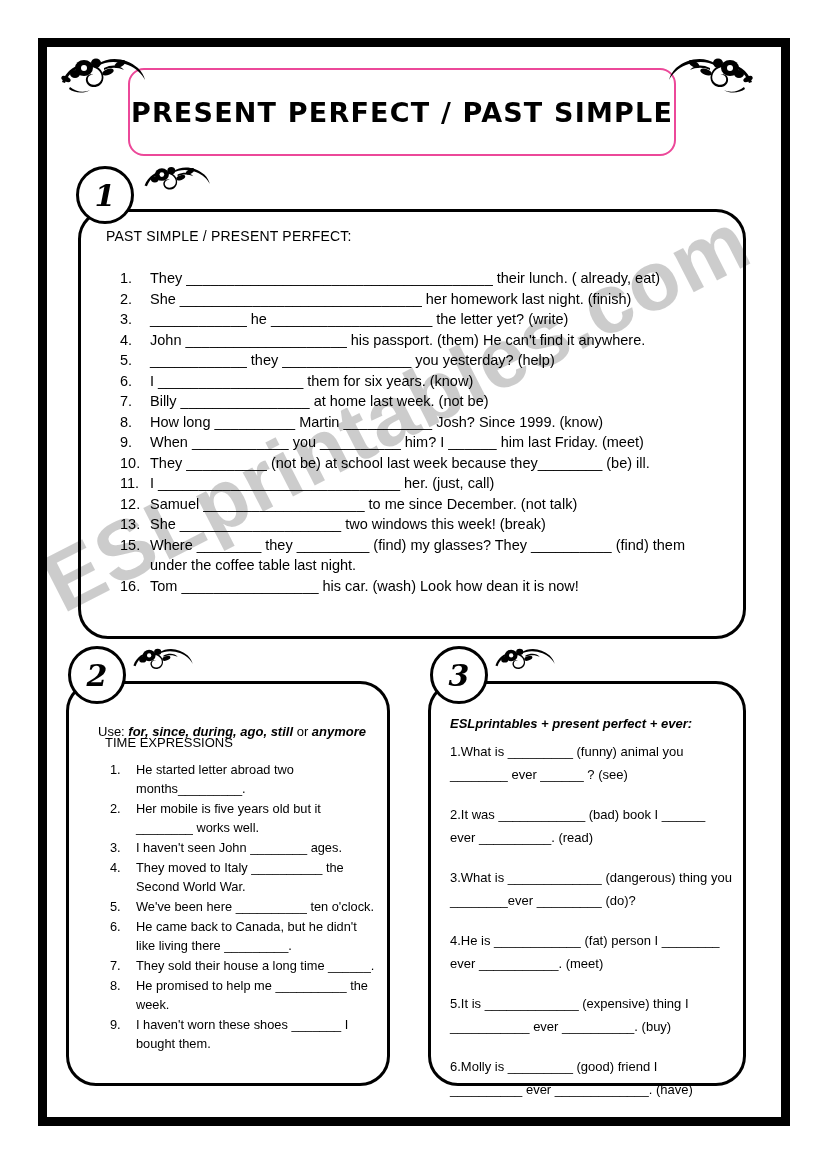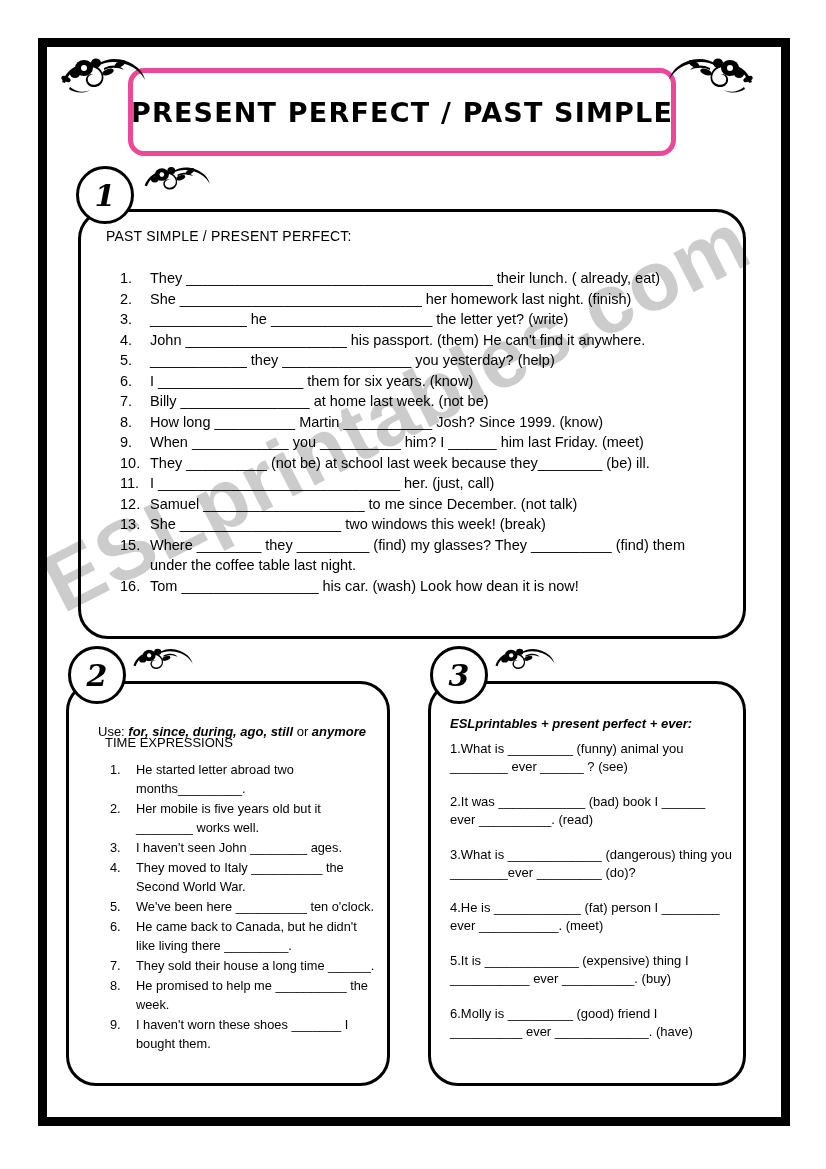--- a/index.html
+++ b/index.html
@@ -51,21 +51,21 @@
     z-index: 40;
   }
 
   
   .title-box {
     position: absolute;
     left: 128px;
     top: 68px;
     width: 548px;
     height: 88px;
-    border: 5px solid #ec4899;
+    border: 2px solid #ec4899;
     border-radius: 16px;
     box-sizing: border-box;
     display: flex;
     align-items: center;
     justify-content: center;
     background: #ffffff;
     z-index: 10;
   }
   .title-text {
     font-family: "DejaVu Sans", sans-serif;
@@ -189,21 +189,21 @@
     font-style: italic;
     z-index: 12;
   }
   .s3-list {
     position: absolute;
     left: 450px;
     top: 740px;
     width: 282px;
     z-index: 12;
     font-size: 13px;
-    line-height: 18px;
+    line-height: 23px;
   }
   .s3-list .item { margin-bottom: 17px; }
 </style>
 </head>
 <body>
 
 <div class="page">
 
   <div class="outer-frame"></div>
 

